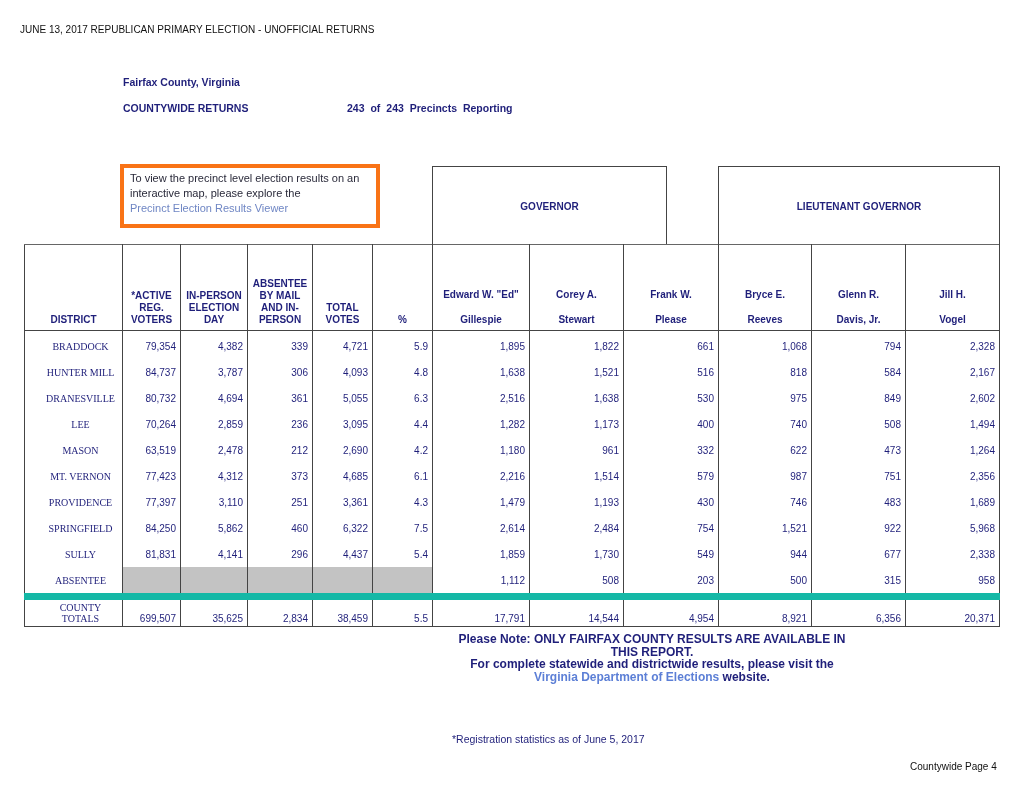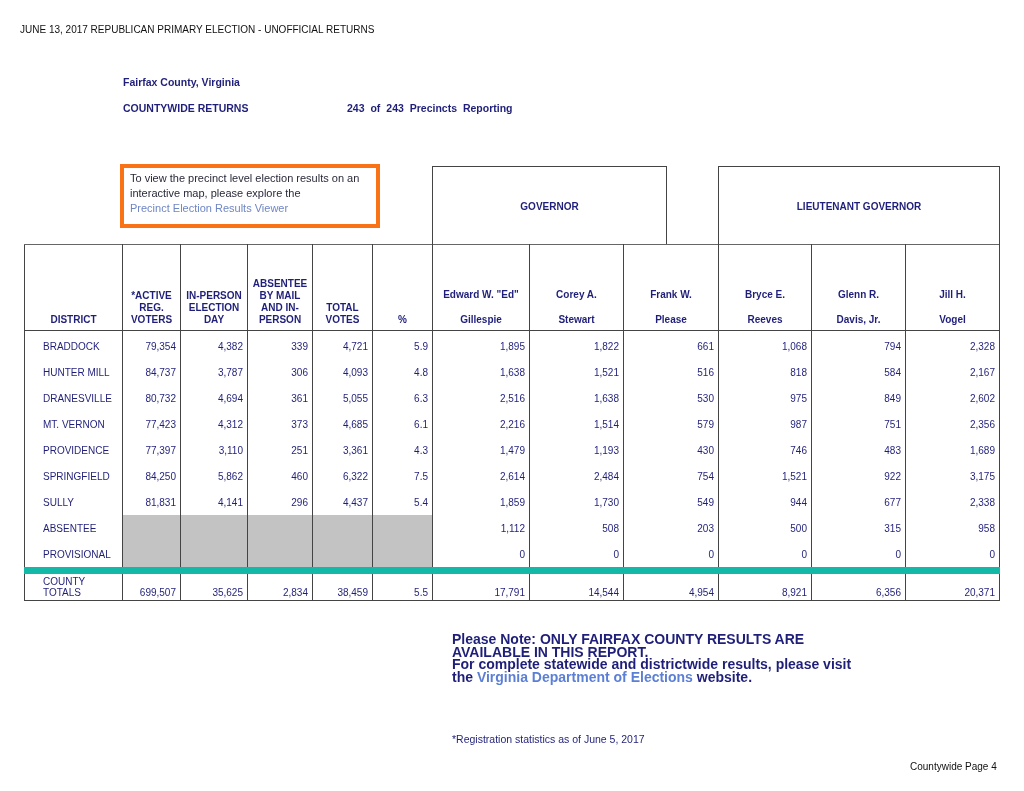--- a/index.html
+++ b/index.html
@@ -20,26 +20,26 @@
 
   table.results { position: absolute; left: 24px; top: 244px; border-collapse: collapse;
                   table-layout: fixed; font-size: 10px; color: #1f1f7a; }
   table.results td, table.results th { border-left: 1px solid #444; border-right: 1px solid #444; padding: 0 4px; }
   table.results thead th { border-top: 1px solid #666; border-bottom: 1px solid #444; height: 81px;
                            vertical-align: bottom; font-weight: bold; text-align: center; line-height: 12px; padding-bottom: 4px; }
   table.results thead th.cand { vertical-align: bottom; line-height: 12px; }
   table.results thead th.cand .l1 { display: block; margin-bottom: 13px; }
   table.results thead th.district { text-align: center; }
   table.results tbody td { height: 26px; text-align: right; vertical-align: middle; }
-  table.results tbody td.name { text-align: left; padding-left: 18px; }
+  table.results tbody td.name { text-align: center; padding-left: 18px; font-family: Liberation Serif, serif; }
   table.results tbody td.shaded { background: #c3c3c3; }
   table.results tbody tr:first-child td { padding-top: 2px; }
   table.results tbody tr.totals td { border-top: 7px solid #14b8a6; border-bottom: 1px solid #444; height: 24px; vertical-align: bottom; padding-bottom: 2px; }
 
-  .note { left: 452px; top: 633px; width: 400px; font-size: 14px; font-weight: bold; color: #1f1f7a; line-height: 12.5px; }
+  .note { left: 452px; top: 633px; width: 400px; font-size: 12px; font-weight: bold; color: #1f1f7a; line-height: 12.5px; text-align: center; }
   .note .link { color: #5c7fd6; }
   .regnote { left: 452px; top: 733px; font-size: 10.5px; font-weight: normal; color: #1f1f7a; }
   .pagefoot { left: 910px; top: 761px; font-size: 10px; color: #111; }
 </style>
 </head>
 <body>
 
 <div class="abs report-title">JUNE 13, 2017 REPUBLICAN PRIMARY ELECTION - UNOFFICIAL RETURNS</div>
 <div class="abs county">Fairfax County, Virginia</div>
 <div class="abs cw">COUNTYWIDE RETURNS</div>
@@ -142,20 +142,48 @@
         <td>5,055</td>
         <td>6.3</td>
         <td>2,516</td>
         <td>1,638</td>
         <td>530</td>
         <td>975</td>
         <td>849</td>
         <td>2,602</td>
       </tr>
       <tr>
+        <td class="name">LEE</td>
+        <td>70,264</td>
+        <td>2,859</td>
+        <td>236</td>
+        <td>3,095</td>
+        <td>4.4</td>
+        <td>1,282</td>
+        <td>1,173</td>
+        <td>400</td>
+        <td>740</td>
+        <td>508</td>
+        <td>1,494</td>
+      </tr>
+      <tr>
+        <td class="name">MASON</td>
+        <td>63,519</td>
+        <td>2,478</td>
+        <td>212</td>
+        <td>2,690</td>
+        <td>4.2</td>
+        <td>1,180</td>
+        <td>961</td>
+        <td>332</td>
+        <td>622</td>
+        <td>473</td>
+        <td>1,264</td>
+      </tr>
+      <tr>
         <td class="name">MT. VERNON</td>
         <td>77,423</td>
         <td>4,312</td>
         <td>373</td>
         <td>4,685</td>
         <td>6.1</td>
         <td>2,216</td>
         <td>1,514</td>
         <td>579</td>
         <td>987</td>
@@ -181,21 +209,21 @@
         <td>84,250</td>
         <td>5,862</td>
         <td>460</td>
         <td>6,322</td>
         <td>7.5</td>
         <td>2,614</td>
         <td>2,484</td>
         <td>754</td>
         <td>1,521</td>
         <td>922</td>
-        <td>3,175</td>
+        <td>5,968</td>
       </tr>
       <tr>
         <td class="name">SULLY</td>
         <td>81,831</td>
         <td>4,141</td>
         <td>296</td>
         <td>4,437</td>
         <td>5.4</td>
         <td>1,859</td>
         <td>1,730</td>
@@ -210,34 +238,20 @@
         <td class="shaded"></td>
         <td class="shaded"></td>
         <td class="shaded"></td>
         <td class="shaded"></td>
         <td>1,112</td>
         <td>508</td>
         <td>203</td>
         <td>500</td>
         <td>315</td>
         <td>958</td>
-      </tr>
-      <tr>
-        <td class="name">PROVISIONAL</td>
-        <td class="shaded"></td>
-        <td class="shaded"></td>
-        <td class="shaded"></td>
-        <td class="shaded"></td>
-        <td class="shaded"></td>
-        <td>0</td>
-        <td>0</td>
-        <td>0</td>
-        <td>0</td>
-        <td>0</td>
-        <td>0</td>
       </tr>
       <tr class="totals">
         <td class="name">COUNTY TOTALS</td>
         <td>699,507</td>
         <td>35,625</td>
         <td>2,834</td>
         <td>38,459</td>
         <td>5.5</td>
         <td>17,791</td>
         <td>14,544</td>

